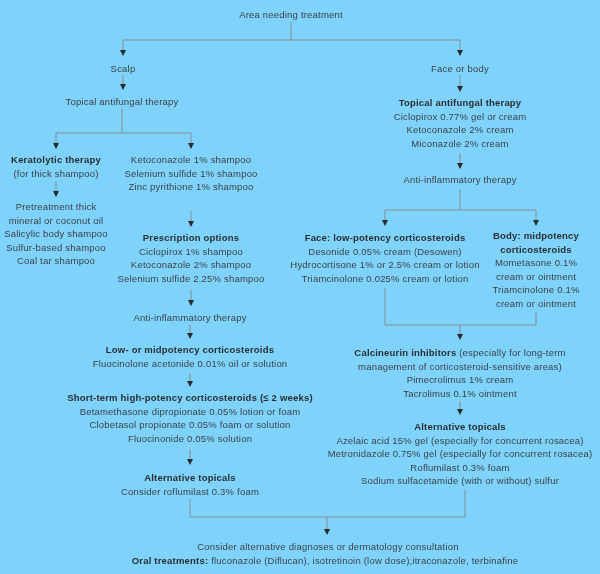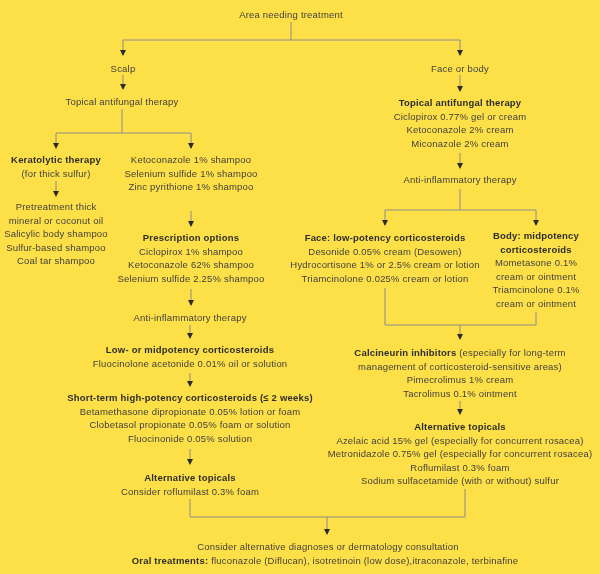--- a/index.html
+++ b/index.html
@@ -1,17 +1,17 @@
 <!DOCTYPE html>
 <html><head>
 <meta charset="utf-8">
 <style>
   html,body{margin:0;padding:0;background:#ffffff;}
   .canvas{
-    position:relative;width:600px;height:574px;background:#fde047;overflow:hidden;
+    position:relative;width:600px;height:574px;background:#7dd3fc;overflow:hidden;
     font-family:"Liberation Sans", sans-serif;
   }
   svg.connectors{position:absolute;left:0;top:0;width:600px;height:574px;}
   svg.connectors line{stroke:#8c8c8c;stroke-width:1;}
   .node{
     position:absolute;transform:translateX(-50%);text-align:center;white-space:nowrap;
     font-size:9.5px;line-height:13.5px;color:#3f3f3f;letter-spacing:0.2px;
   }
   .b{font-weight:700;color:#2d2d2d;}
 </style>
@@ -62,21 +62,21 @@
     </g>
   </svg>
 
   <div class="node" style="left:291px;top:8px">Area needing treatment</div>
 
   <div class="node" style="left:123px;top:62px">Scalp</div>
   <div class="node" style="left:122px;top:95px">Topical antifungal therapy</div>
 
   <div class="node" style="left:56px;top:153px">
     <div class="b">Keratolytic therapy</div>
-    <div>(for thick sulfur)</div>
+    <div>(for thick shampoo)</div>
   </div>
   <div class="node" style="left:56px;top:200px">
       <div>Pretreatment thick</div>
       <div>mineral or coconut oil</div>
       <div>Salicylic body shampoo</div>
       <div>Sulfur-based shampoo</div>
       <div>Coal tar shampoo</div>
     </div>
 
   <div class="node" style="left:191px;top:153px">
@@ -84,21 +84,21 @@
         <div>Ketoconazole 1% shampoo</div>
         <div>Selenium sulfide 1% shampoo</div>
         <div>Zinc pyrithione 1% shampoo</div>
       </div>
   </div>
 
   <div class="node" style="left:191px;top:231px">
     <div class="b">Prescription options</div>
     <div>
         <div>Ciclopirox 1% shampoo</div>
-        <div>Ketoconazole 62% shampoo</div>
+        <div>Ketoconazole 2% shampoo</div>
         <div>Selenium sulfide 2.25% shampoo</div>
       </div>
   </div>
 
   <div class="node" style="left:190px;top:311px">Anti-inflammatory therapy</div>
 
   <div class="node" style="left:190px;top:343px">
     <div class="b">Low- or midpotency corticosteroids</div>
     <div>
         <div>Fluocinolone acetonide 0.01% oil or solution</div>

